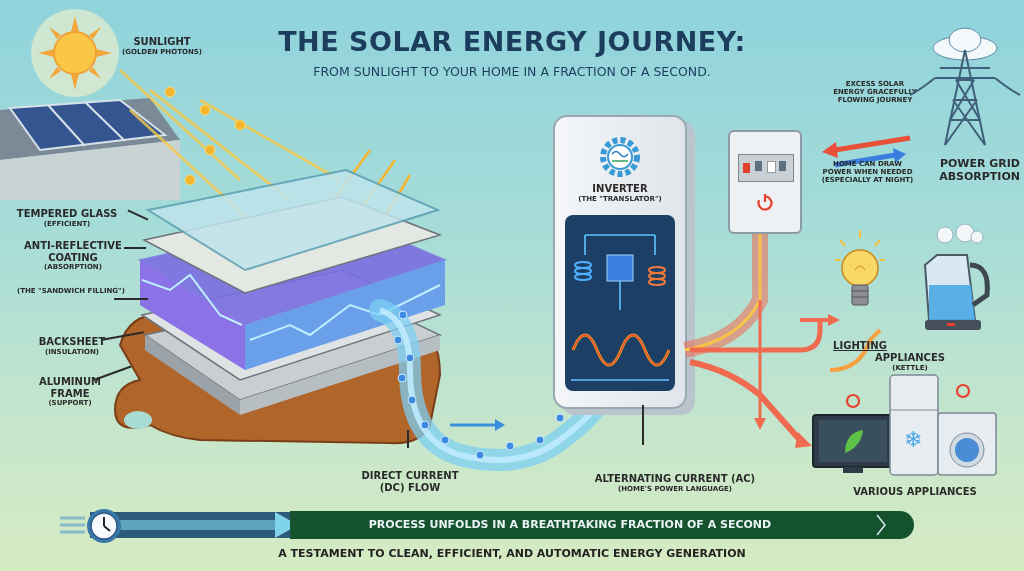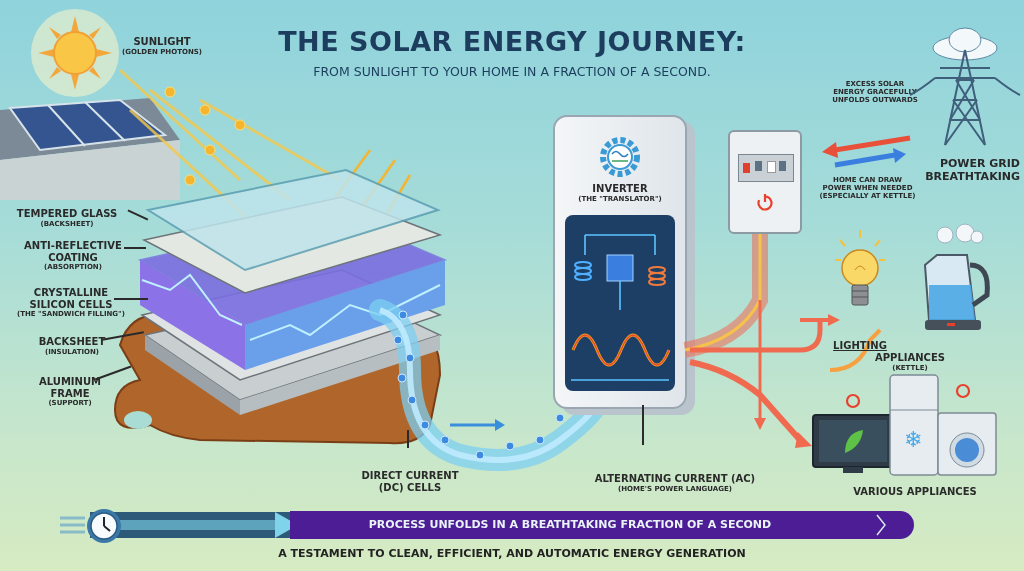--- a/index.html
+++ b/index.html
@@ -8,21 +8,21 @@
     background:linear-gradient(180deg,#8fd3dc 0%,#a6dcd8 40%,#c6e6cc 75%,#d6ebc2 100%);}
   .abs{position:absolute;}
   .lbl{position:absolute;color:#2a2a2a;font-weight:bold;text-align:center;line-height:1.15;}
   .lbl .main{font-size:10px;display:block;}
   .lbl .sub{font-size:7px;display:block;}
   .title{left:0;width:1024px;top:26px;text-align:center;color:#1c3d5e;font-weight:bold;font-size:27px;letter-spacing:0.5px;}
   .subtitle{left:0;width:1024px;top:64px;text-align:center;color:#1c3d5e;font-weight:normal;font-size:12.5px;}
   .leader{position:absolute;height:1.5px;background:#2a2a2a;}
   .vline{position:absolute;width:1.5px;background:#2a2a2a;}
   svg{position:absolute;overflow:visible;}
-  .bar{left:290px;top:511px;width:624px;height:28px;background:#4c1d95;border-radius:0 14px 14px 0;}
+  .bar{left:290px;top:511px;width:624px;height:28px;background:#14532d;border-radius:0 14px 14px 0;}
   .bar-text{position:absolute;left:0;top:0;width:560px;height:28px;line-height:28px;text-align:center;color:#eaf4f7;font-size:11px;font-weight:bold;}
   .tagline{left:0;width:1024px;top:547px;text-align:center;color:#222;font-weight:bold;font-size:11px;}
 </style>
 </head>
 <body>
 
 <div class="abs title">THE SOLAR ENERGY JOURNEY:</div>
 <div class="abs subtitle">FROM SUNLIGHT TO YOUR HOME IN A FRACTION OF A SECOND.</div>
 
 <svg style="left:30px;top:8px;" width="90" height="90" viewBox="0 0 90 90">
@@ -92,32 +92,31 @@
   <polyline points="32,105 60,115 80,100 110,140 132,150" fill="none" stroke="#bff0ff" stroke-width="2"></polyline>
   <polyline points="140,165 180,150 200,160 240,130 270,140 330,110" fill="none" stroke="#bff0ff" stroke-width="2"></polyline>
 
   <polygon points="34,65 232,22 330,60 135,118" fill="#e4e8e2" stroke="#6d7479" stroke-width="1.5"></polygon>
 
   <polygon points="38,35 236,-5 328,35 135,95" fill="#bfe4ec" opacity="0.85" stroke="#5c9fb2" stroke-width="2"></polygon>
 </svg>
 
 <div class="lbl" style="left:8px;top:208px;width:118px;">
   <span class="main">TEMPERED GLASS</span>
-  <span class="sub">(BACKSHEET)</span>
+  <span class="sub">(EFFICIENT)</span>
 </div>
 <div class="leader" style="left:127px;top:214px;width:22px;transform:rotate(25deg);"></div>
 
 <div class="lbl" style="left:18px;top:240px;width:110px;">
   <span class="main">ANTI-REFLECTIVE COATING</span>
   <span class="sub">(ABSORPTION)</span>
 </div>
 <div class="leader" style="left:124px;top:247px;width:22px;"></div>
 
 <div class="lbl" style="left:12px;top:287px;width:118px;">
-  <span class="main">CRYSTALLINE SILICON CELLS</span>
   <span class="sub">(THE "SANDWICH FILLING")</span>
 </div>
 <div class="leader" style="left:114px;top:298px;width:34px;"></div>
 
 <div class="lbl" style="left:22px;top:336px;width:100px;">
   <span class="main">BACKSHEET</span>
   <span class="sub">(INSULATION)</span>
 </div>
 <div class="leader" style="left:102px;top:335px;width:42px;transform:rotate(-10deg);"></div>
 
@@ -142,21 +141,21 @@
       <circle cx="510" cy="446" r="4"></circle>
     <circle cx="540" cy="440" r="4"></circle>
       <circle cx="560" cy="418" r="4"></circle>
   </g>
   <path d="M450,425 L495,425" stroke="#3a8fdc" stroke-width="3"></path>
   <polygon points="495,419 505,425 495,431" fill="#3a8fdc"></polygon>
 </svg>
 <div class="vline" style="left:407px;top:430px;height:18px;"></div>
 <div class="lbl" style="left:350px;top:470px;width:120px;">
   <span class="main">DIRECT CURRENT</span>
-  <span class="main">(DC) CELLS</span>
+  <span class="main">(DC) FLOW</span>
 </div>
 
 <div class="abs" style="left:553px;top:115px;width:130px;height:290px;background:linear-gradient(90deg,#f4f6f8,#dfe5ea);border:2px solid #9aa7b2;border-radius:14px;box-shadow:8px 6px 0 #b9c4cc;">
   <svg style="left:45px;top:20px;" width="40" height="40" viewBox="0 0 40 40">
     <circle cx="20" cy="20" r="17" fill="none" stroke="#3a9ad6" stroke-width="6" stroke-dasharray="5 3"></circle>
     <circle cx="20" cy="20" r="12" fill="#fff" stroke="#3a9ad6" stroke-width="2"></circle>
     <path d="M12,17 q4,-5 8,0 t8,0" fill="none" stroke="#2c7fc1" stroke-width="1.6"></path>
     <path d="M28,24 L12,24" stroke="#46a86a" stroke-width="1.6"></path>
   </svg>
   <div class="lbl" style="left:0;top:66px;width:130px;">
@@ -217,41 +216,41 @@
 
 <svg style="left:0;top:0;" width="1024" height="571">
   <path d="M910,138 L835,150" stroke="#e8503a" stroke-width="5"></path>
   <polygon points="836,142 822,152 838,158" fill="#e8503a"></polygon>
   <path d="M835,165 L895,155" stroke="#3a7fe0" stroke-width="5"></path>
   <polygon points="893,148 906,154 895,163" fill="#3a7fe0"></polygon>
 </svg>
 <div class="lbl" style="left:820px;top:80px;width:110px;">
   <span class="sub">EXCESS SOLAR</span>
   <span class="sub">ENERGY GRACEFULLY</span>
-  <span class="sub">UNFOLDS OUTWARDS</span>
-</div>
-<div class="lbl" style="left:810px;top:176px;width:115px;">
+  <span class="sub">FLOWING JOURNEY</span>
+</div>
+<div class="lbl" style="left:810px;top:160px;width:115px;">
   <span class="sub">HOME CAN DRAW</span>
   <span class="sub">POWER WHEN NEEDED</span>
-  <span class="sub">(ESPECIALLY AT KETTLE)</span>
+  <span class="sub">(ESPECIALLY AT NIGHT)</span>
 </div>
 
 <svg style="left:920px;top:20px;" width="90" height="130" viewBox="0 0 90 130">
   <ellipse cx="45" cy="28" rx="32" ry="12" fill="#f3f8fb" stroke="#5d89a6"></ellipse>
   <ellipse cx="45" cy="20" rx="16" ry="12" fill="#f3f8fb" stroke="#5d89a6"></ellipse>
   <g stroke="#3f5f7a" stroke-width="2" fill="none">
     <path d="M45,30 L25,125 M45,30 L65,125 M30,100 L60,100 M33,80 L57,80 M36,60 L54,60"></path>
     <path d="M25,125 L57,80 M65,125 L33,80 M30,100 L54,60 M60,100 L36,60"></path>
     <path d="M15,58 L75,58 M20,48 L70,48"></path>
     <path d="M15,58 Q0,70 -10,75 M75,58 Q90,70 100,75"></path>
   </g>
 </svg>
 <div class="lbl" style="left:905px;top:158px;width:115px;text-align:right;">
   <span class="main" style="font-size:11px;">POWER GRID</span>
-  <span class="main" style="font-size:11px;">BREATHTAKING</span>
+  <span class="main" style="font-size:11px;">ABSORPTION</span>
 </div>
 
 <svg style="left:835px;top:230px;" width="50" height="95" viewBox="0 0 50 95">
   <g stroke="#f5c23a" stroke-width="2">
       <line x1="25" y1="0" x2="25" y2="8"></line>
       <line x1="5" y1="10" x2="10" y2="16"></line>
       <line x1="45" y1="10" x2="40" y2="16"></line>
       <line x1="0" y1="30" x2="6" y2="30"></line>
       <line x1="44" y1="30" x2="50" y2="30"></line>
     </g>

